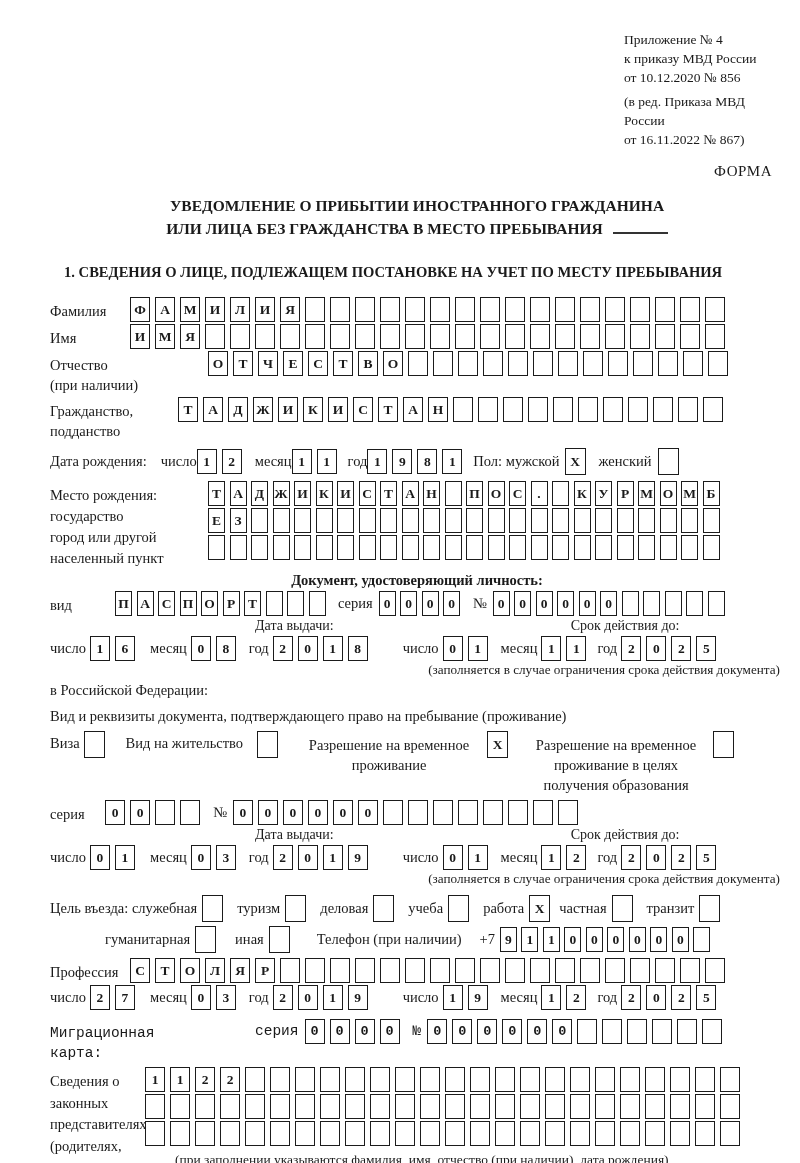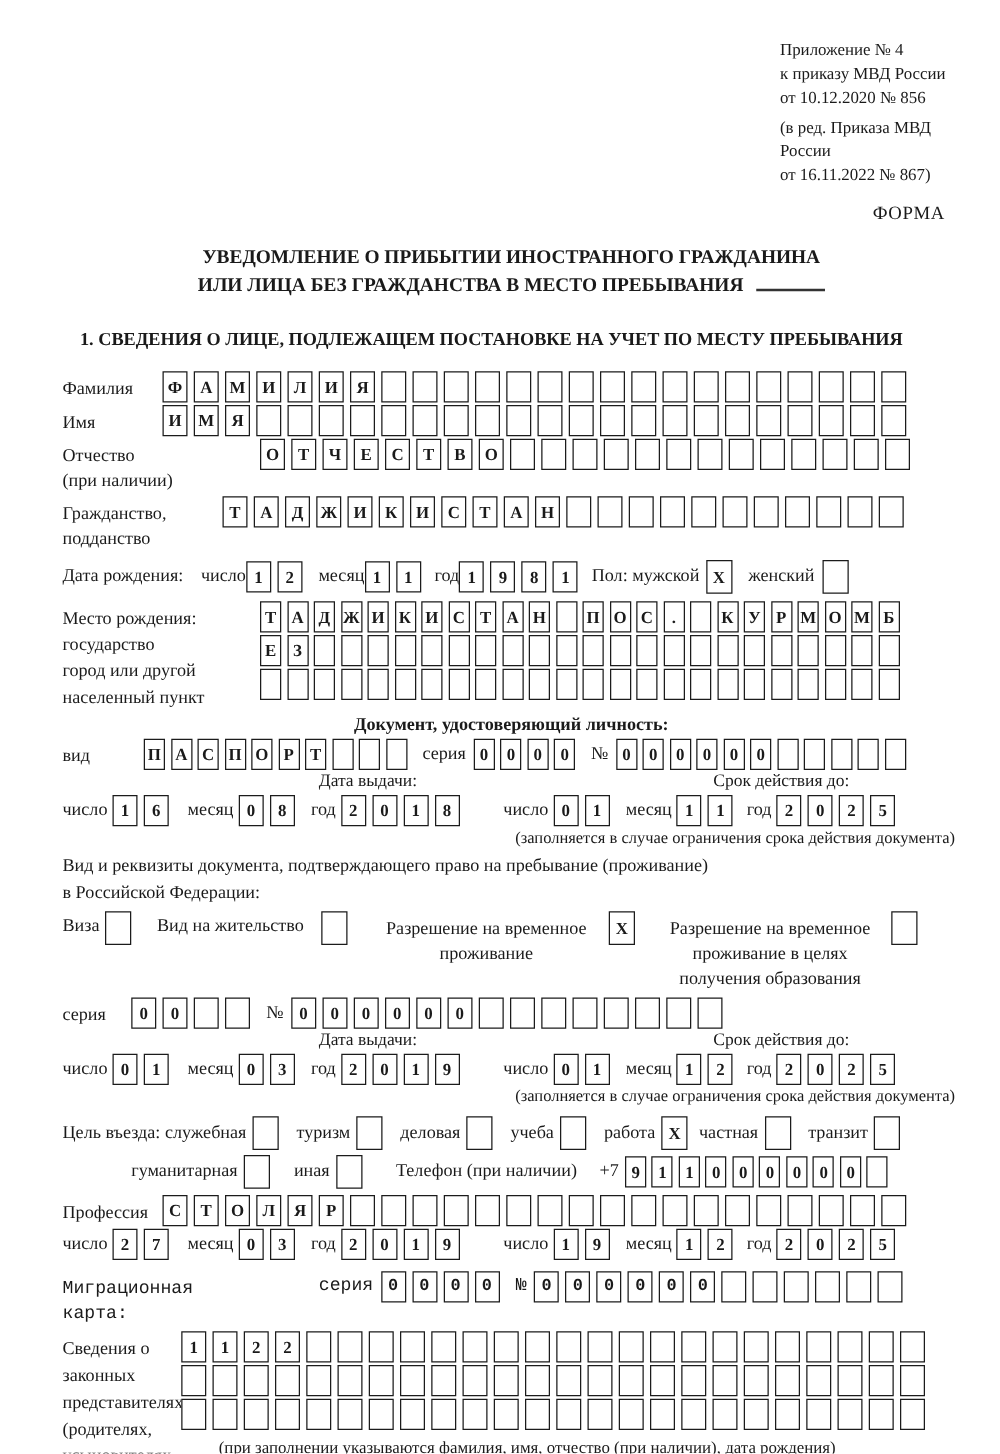--- a/index.html
+++ b/index.html
@@ -1,18 +1,18 @@
 <!DOCTYPE html>
 <html><head>
 <meta charset="utf-8">
 <style>
   html,body{margin:0;padding:0;background:#fff;}
   .page{width:800px;height:1163px;background:#fff;color:#1a1a1a;
         font-family:"Liberation Serif",serif;font-size:14.5px;
-        box-sizing:border-box;padding:30px 32px 10px 50px;position:relative;overflow:hidden;}
+        box-sizing:border-box;padding:30px 16px 10px 50px;position:relative;overflow:hidden;}
   
   .appendix{margin-left:574px;font-size:13.5px;line-height:19px;}
   .appendix .gap{margin-top:5px;}
   .forma{text-align:right;font-weight:normal;font-size:15px;margin:14px 12px 0 0;letter-spacing:.5px;}
   .title{ text-align:center;font-weight:bold;font-size:15.5px;line-height:23px;margin-top:14px;}
   .uline{display:inline-block;width:55px;border-bottom:2px solid #333;margin-left:10px;}
   .sect{font-weight:bold;font-size:14.6px;margin:24px 0 16px 14px;}
   
   .frow{display:flex;align-items:flex-start;margin-bottom:2px;}
   .flabel{flex:0 0 auto;padding-top:4px;line-height:20px;}
@@ -380,22 +380,22 @@
       <span class="boxes">
           <span class="cell">2</span>
           <span class="cell">0</span>
           <span class="cell">2</span>
           <span class="cell">5</span>
         </span>
     </span>
   </div>
   <div class="note">(заполняется в случае ограничения срока действия документа)</div>
 
+  <div class="intro" style="margin-top:0;">в Российской Федерации:</div>
   <div class="intro">Вид и реквизиты документа, подтверждающего право на пребывание (проживание)</div>
-  <div class="intro" style="margin-top:0;">в Российской Федерации:</div>
 
   <div class="cbrow">
     <span class="txt">Виза</span>
     <span class="boxes cb" style="margin-left:4px;">
         <span class="cell"></span>
       </span>
     <span class="txt" style="margin-left:16px;">Вид на жительство</span>
     <span class="boxes cb" style="margin-left:14px;">
         <span class="cell"></span>
       </span>

